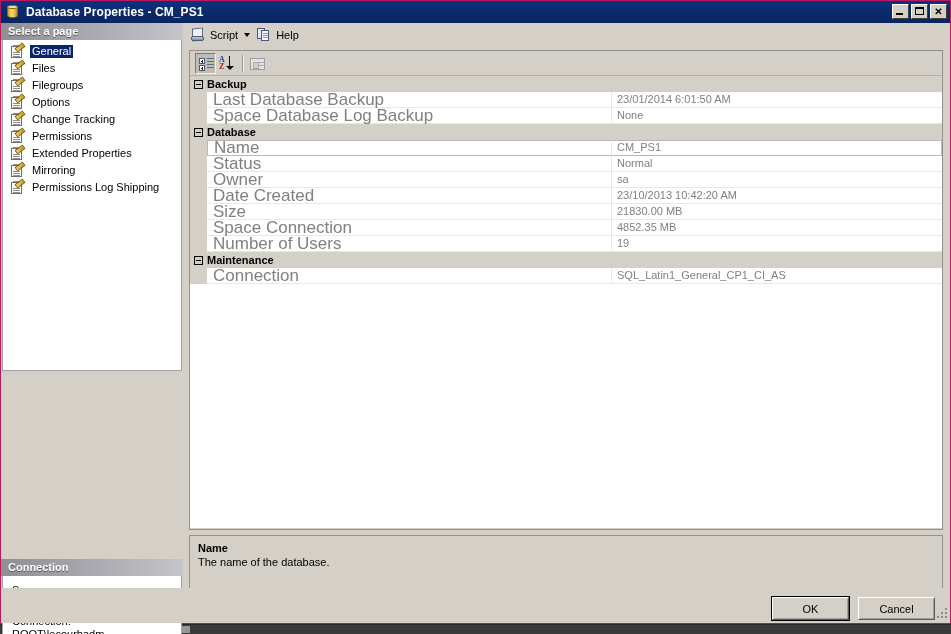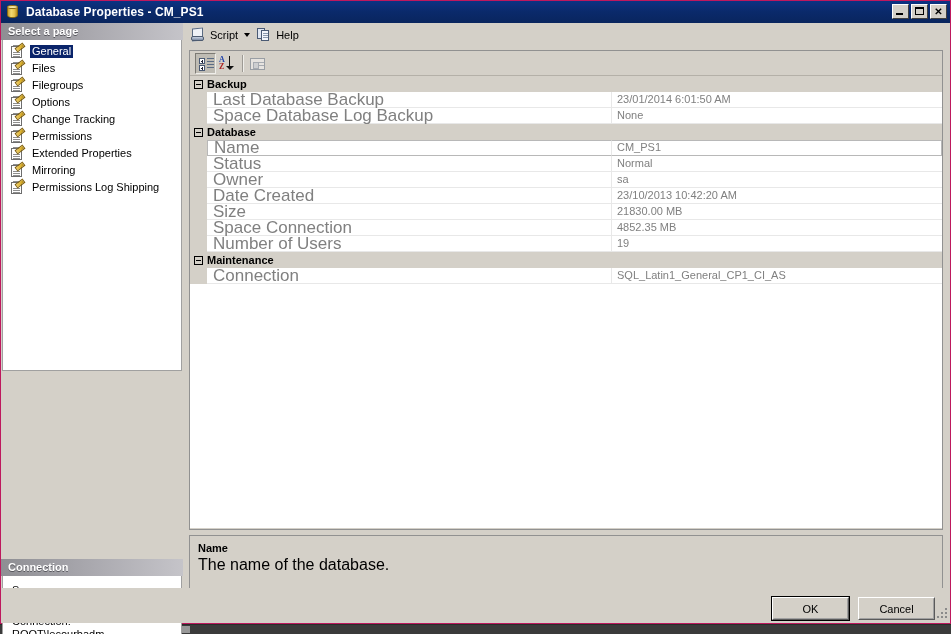--- a/index.html
+++ b/index.html
@@ -516,21 +516,21 @@
     box-sizing: border-box;
     padding: 6px 8px;
   }
   #desc-title {
     font-size: 11px;
     font-weight: bold;
     color: #000;
     margin-bottom: 2px;
   }
   #desc-body {
-    font-size: 16px;
+    font-size: 11px;
     color: #000;
   }
 
   
   #footer {
     position: absolute;
     left: 0; top: 587px;
     width: 949px;
     height: 35px;
     background: #d4d0c8;

